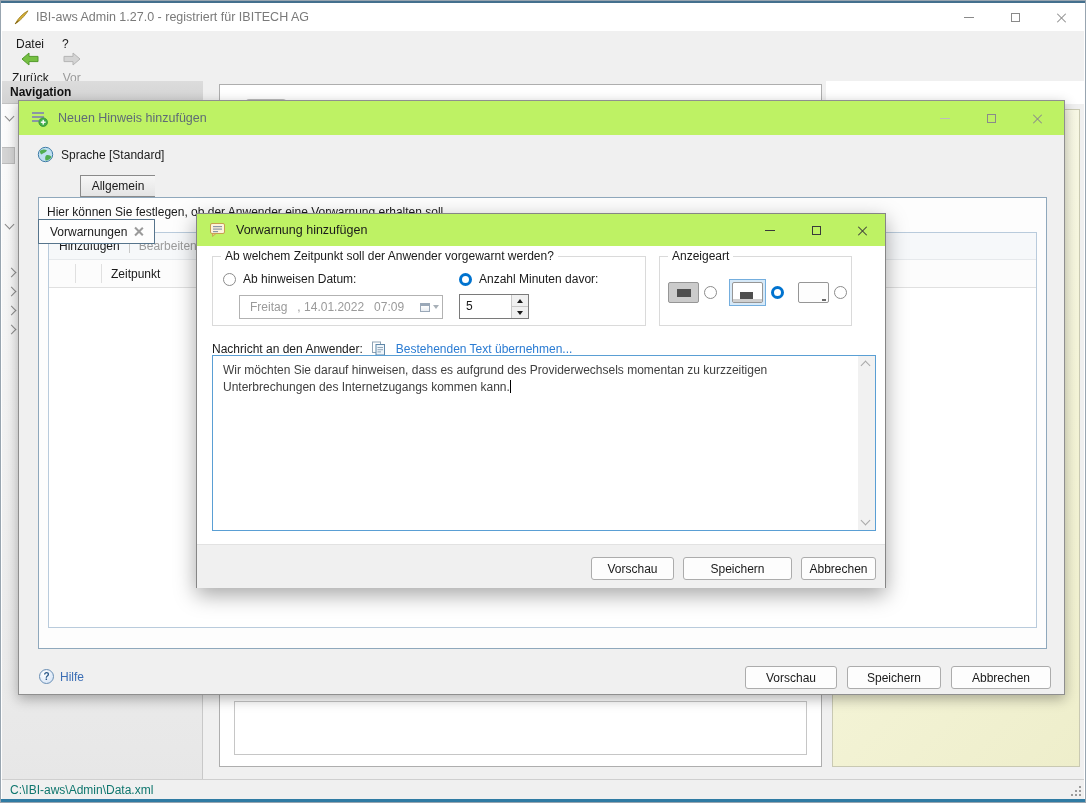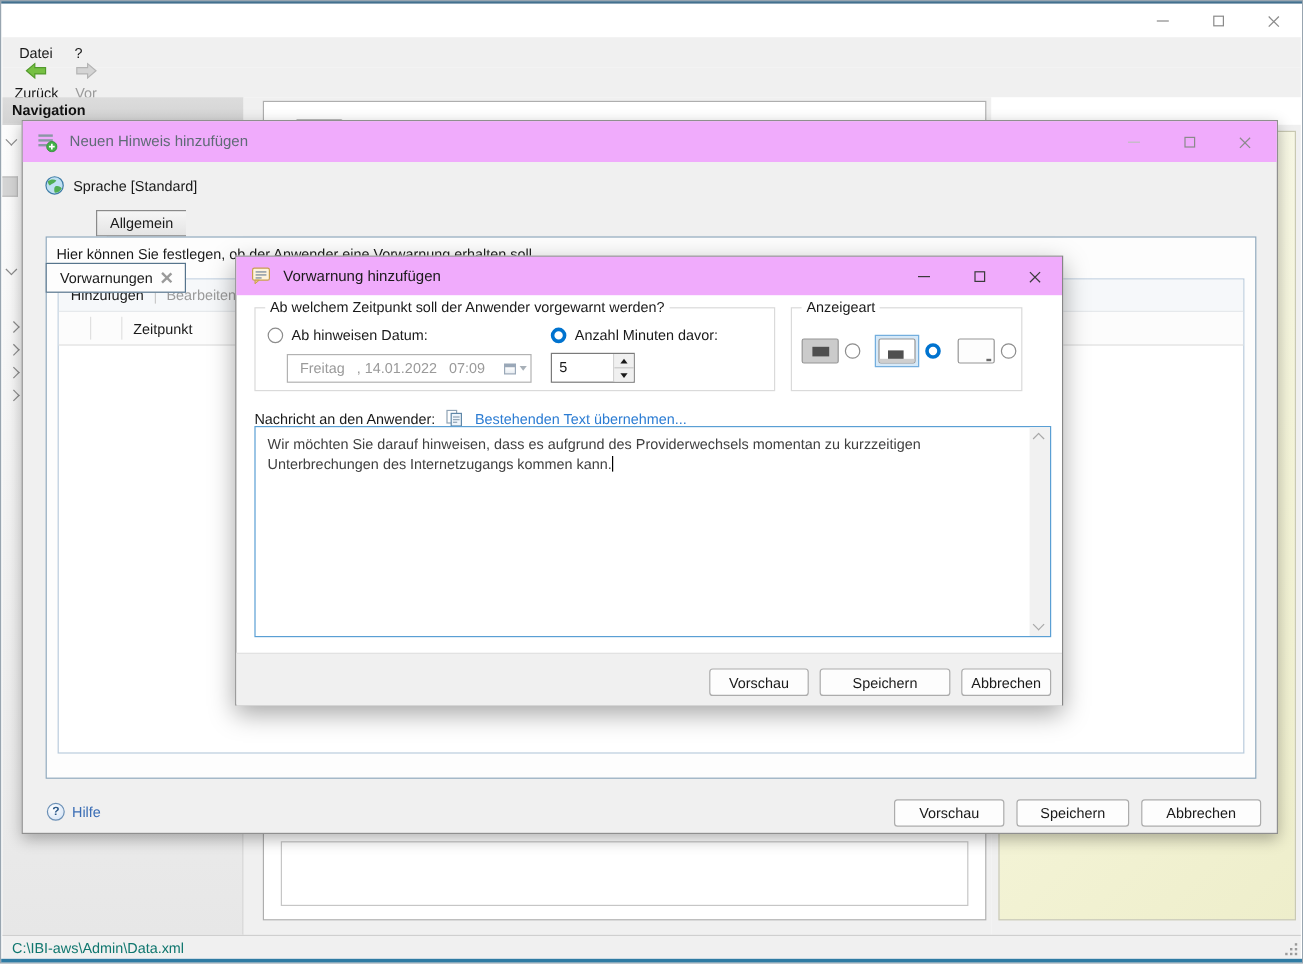--- a/index.html
+++ b/index.html
@@ -55,21 +55,21 @@
 
   .actions-body { position:absolute; top:103px; left:825px; right:1px; bottom:23px; background:#f0f0f0; }
   .actions-yellow { position:absolute; left:6px; top:5px; right:4px; bottom:12px; background:linear-gradient(135deg,#fbfbf0 0%,#f4f4d7 60%,#eeeecb 100%); border:1px solid #c9c9b2; }
 
   .statusbar { position:absolute; left:1px; right:1px; bottom:3px; height:20px; background:#f0f0f0; border-top:1px solid #cfcfcf; display:flex; align-items:center; padding-left:8px; color:#0f766e; }
   .grip { position:absolute; right:4px; bottom:6px; width:12px; height:12px; }
   .grip i { position:absolute; width:2px; height:2px; background:#9a9a9a; }
 
   
   .dialog { position:absolute; border:1px solid #8f8f8f; }
-  .dlg-titlebar { position:absolute; top:0; left:0; right:0; background:#f0abfc; display:flex; align-items:center; }
+  .dlg-titlebar { position:absolute; top:0; left:0; right:0; background:#bef264; display:flex; align-items:center; }
 
   
   .notice-dialog { left:18px; top:100px; width:1047px; height:595px; background:#f0f0f0; box-shadow:0 4px 12px rgba(0,0,0,.3); }
   .notice-dialog .dlg-titlebar { height:34px; }
   .notice-title { margin-left:10px; color:#5f6b76; font-size:12.5px; }
   .lang-row { position:absolute; left:18px; top:45px; display:flex; align-items:center; gap:7px; }
   .tabs { position:absolute; left:19px; top:74px; display:flex; align-items:flex-end;flex-direction:column; }
   .tab { height:22px; padding:0 11px; display:flex; align-items:center; gap:7px; background:linear-gradient(#f6f6f6,#e4e4e4); border:1px solid #8a8a8a; border-right:none; color:#1a1a1a; }
   .tab:last-child { border-right:1px solid #8a8a8a; }
   .tab.active { background:#fdfdfd; border:1px solid #56748c; height:25px; position:relative; z-index:3; margin-bottom:-1px; }
@@ -139,20 +139,27 @@
   .chev-s.dn { bottom:6px; transform:rotate(-135deg); }
 
   .prewarn-footer { position:absolute; left:0; right:0; top:330px; height:44px; background:#f0f0f0; border-top:1px solid #e2e2e2; }
 </style>
 </head>
 <body>
 
 <div class="app-frame">
   <div class="top-edge"></div>
 
+  <div class="titlebar">
+    <svg class="abs" style="left:11px;top:6px" width="17" height="17" viewBox="0 0 17 17">
+      <path d="M2.2 14.8 C6.5 12.5 12.2 6.5 15 1.8 C10 4.2 5 9.5 2.2 14.8 Z" fill="#d4af37" stroke="#9a7b1e" stroke-width="0.8"></path>
+      <path d="M2.2 14.8 L5.5 11.5" stroke="#7a5f14" stroke-width="0.9" fill="none"></path>
+    </svg>
+    <span class="title">IBI-aws Admin 1.27.0 - registriert für IBITECH AG</span>
+  </div>
   <div class="wc" style="right:1px;top:2px">
     <div class="wc-btn">
         <div class="ico-min"></div>
       </div>
     <div class="wc-btn">
         <div class="ico-max"></div>
       </div>
     <div class="wc-btn">
         <div class="ico-close"></div>
       </div>

